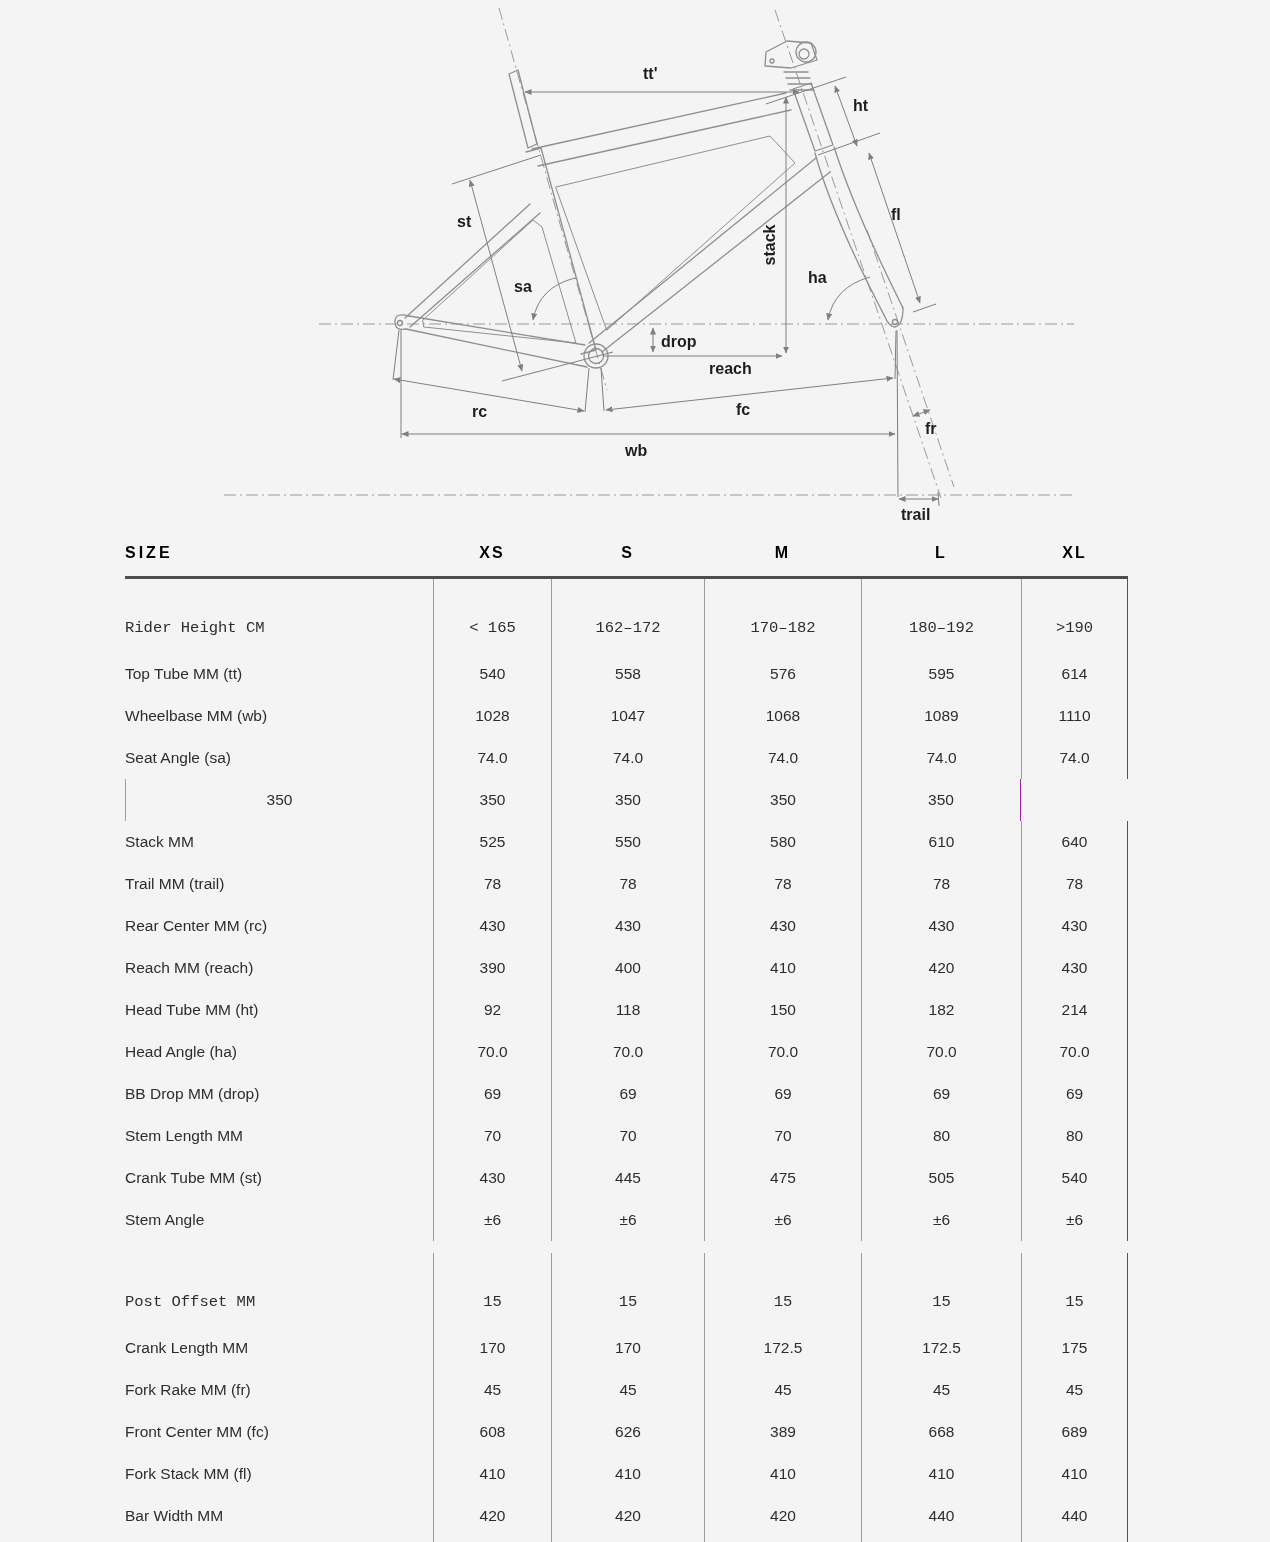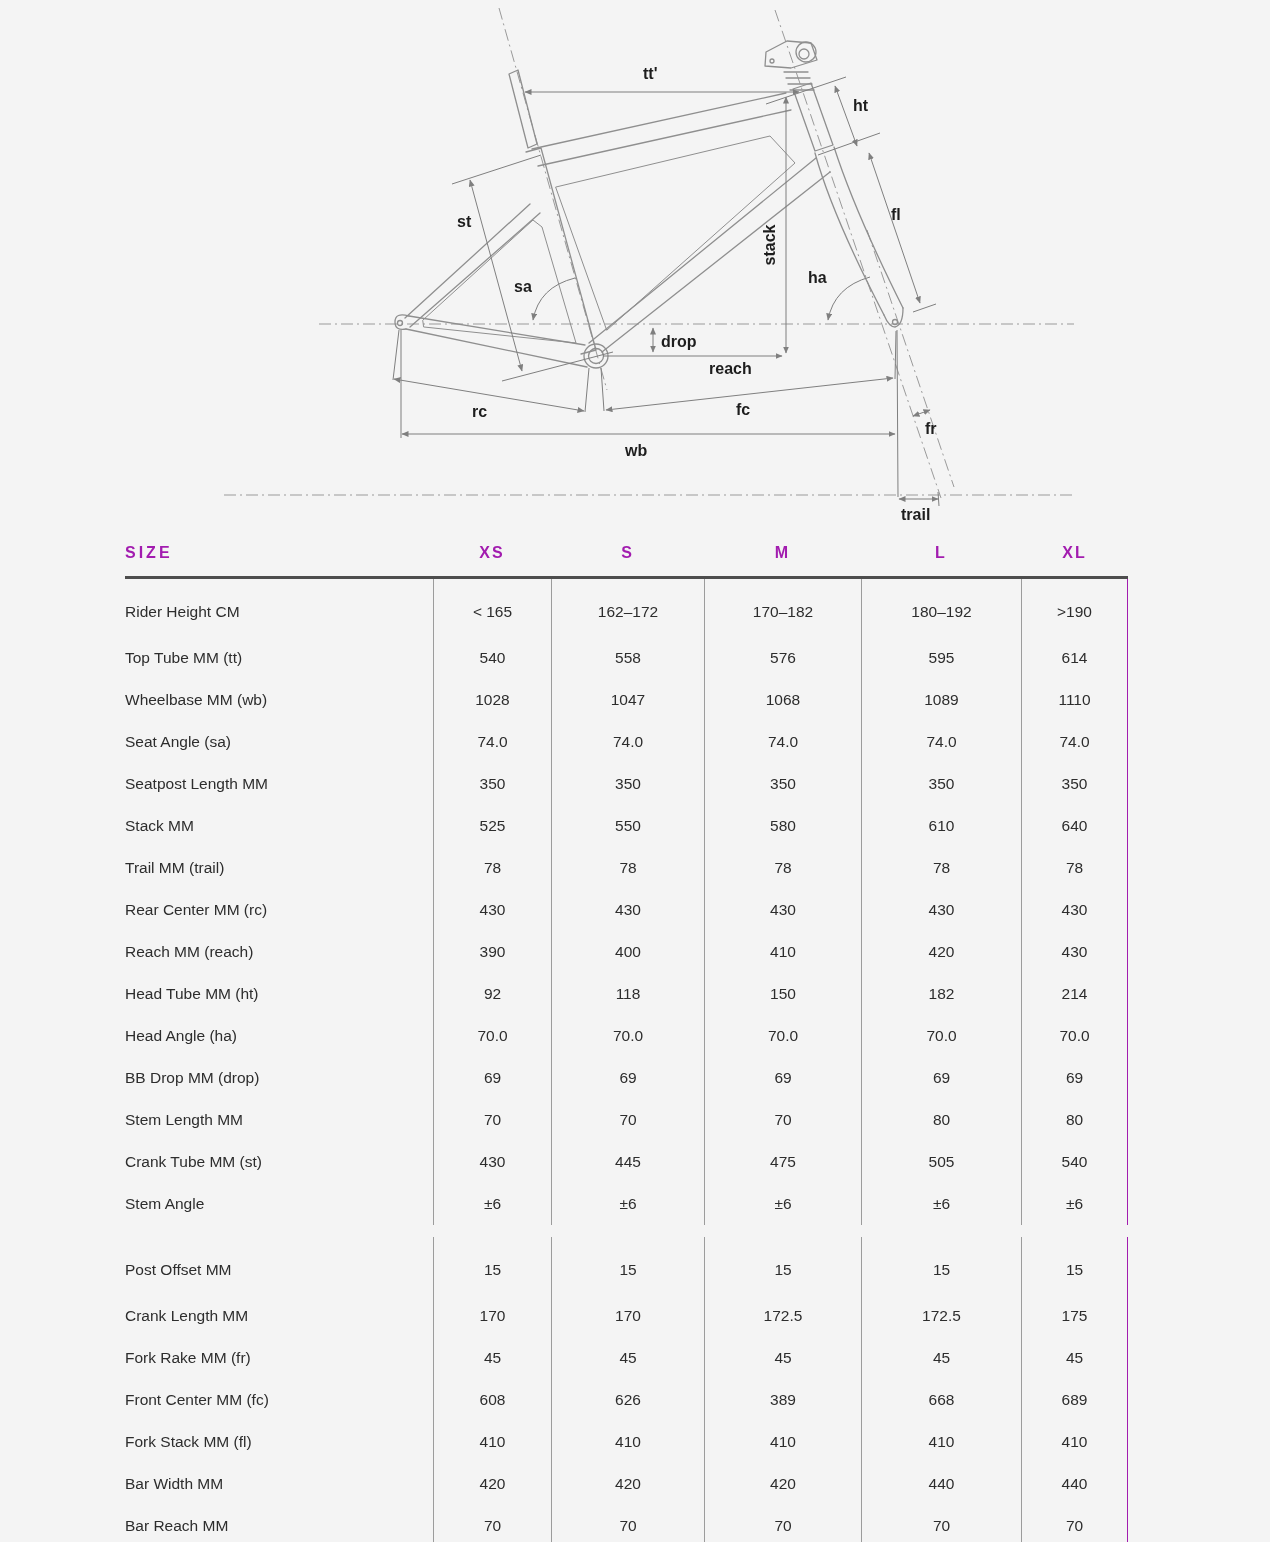--- a/index.html
+++ b/index.html
@@ -17,35 +17,35 @@
   }
   
   .geo-table{margin-left:125px;width:1003px;}
   .thead{
     display:grid;
     grid-template-columns:308px 118px 153px 157px 160px 107px;
     height:46px;align-items:center;
     border-bottom:3px solid #4d4d4d;
   }
   .thead .hcell{
-    font-size:16px;font-weight:bold;letter-spacing:2px;color:#a21caf;
+    font-size:16px;font-weight:bold;letter-spacing:2px;color:#000000;
     text-align:center;
   }
   .thead .hcell.size{text-align:left;letter-spacing:3px;}
   .tsection{display:block;}
   .tsection + .tsection{margin-top:12px;}
   .trow{
     display:grid;
     grid-template-columns:308px 118px 153px 157px 160px 107px;
   }
   .cell{
     height:42px;display:flex;align-items:center;
     font-size:15.5px;color:#2d2d2d;
   }
-  .tsection .trow:first-child .cell{height:50px;padding-top:8px;box-sizing:content-box;}
+  .tsection .trow:first-child .cell{height:50px;padding-top:24px;box-sizing:content-box;font-family:Liberation Mono, monospace;}
   .cell.label{justify-content:flex-start;}
   .cell.val{justify-content:center;border-left:1px solid #9c9c9c;}
   .cell.val:last-child{border-right:1px solid #a21caf;}
 </style>
 </head>
 <body>
 
 <div class="diagram-wrap">
 <svg width="1270" height="530" viewBox="0 0 1270 530" xmlns="http://www.w3.org/2000/svg">
   <defs>
@@ -189,21 +189,20 @@
       </div>
       <div class="trow">
         <div class="cell label">Seat Angle (sa)</div>
         <div class="cell val">74.0</div>
         <div class="cell val">74.0</div>
         <div class="cell val">74.0</div>
         <div class="cell val">74.0</div>
         <div class="cell val">74.0</div>
       </div>
       <div class="trow">
-        <div class="cell label">Seatpost Length MM</div>
         <div class="cell val">350</div>
         <div class="cell val">350</div>
         <div class="cell val">350</div>
         <div class="cell val">350</div>
         <div class="cell val">350</div>
       </div>
       <div class="trow">
         <div class="cell label">Stack MM</div>
         <div class="cell val">525</div>
         <div class="cell val">550</div>

